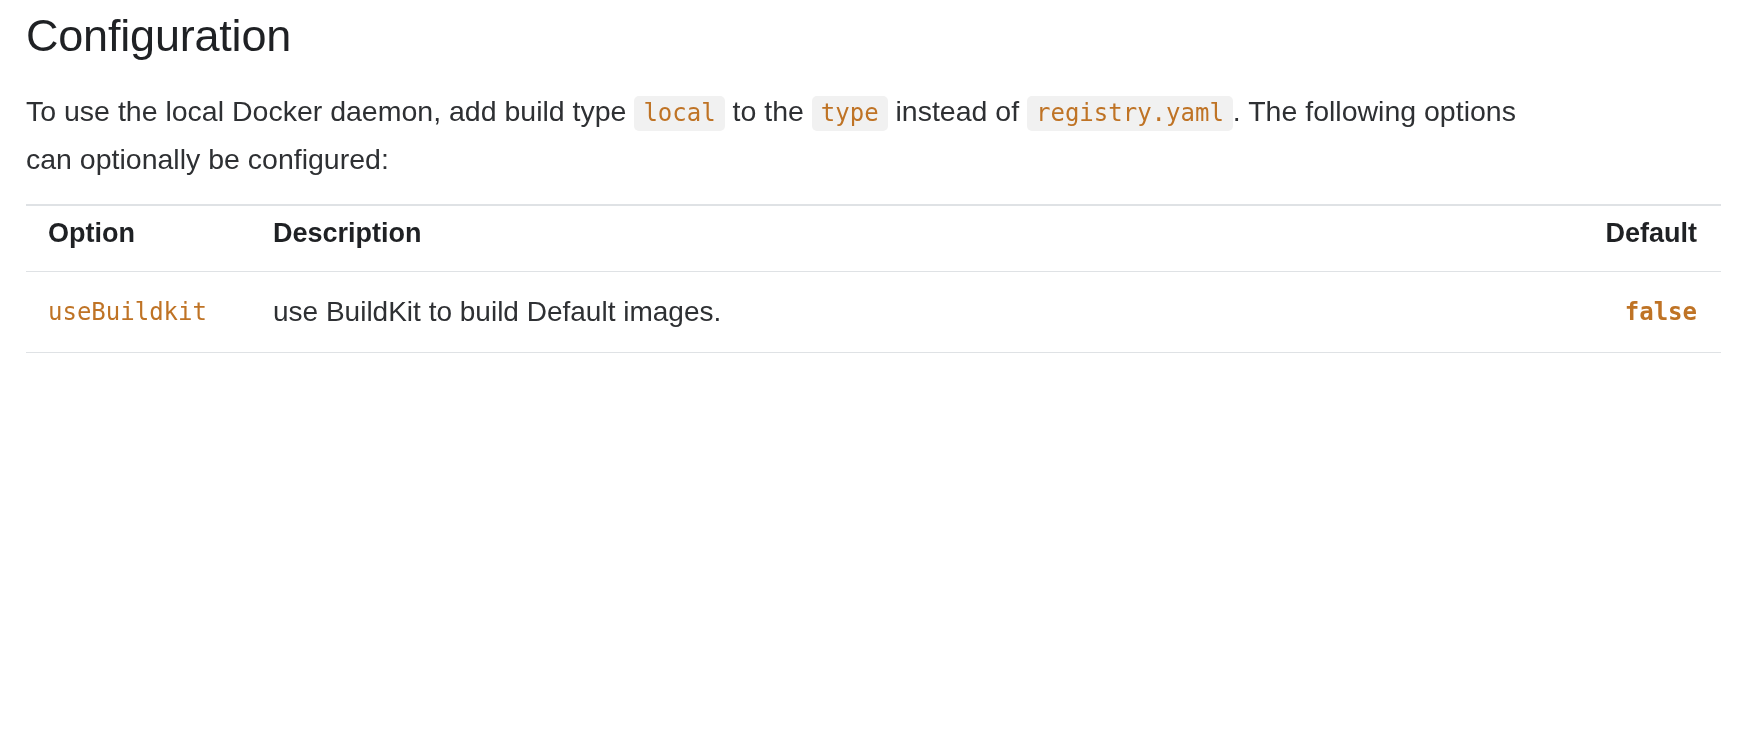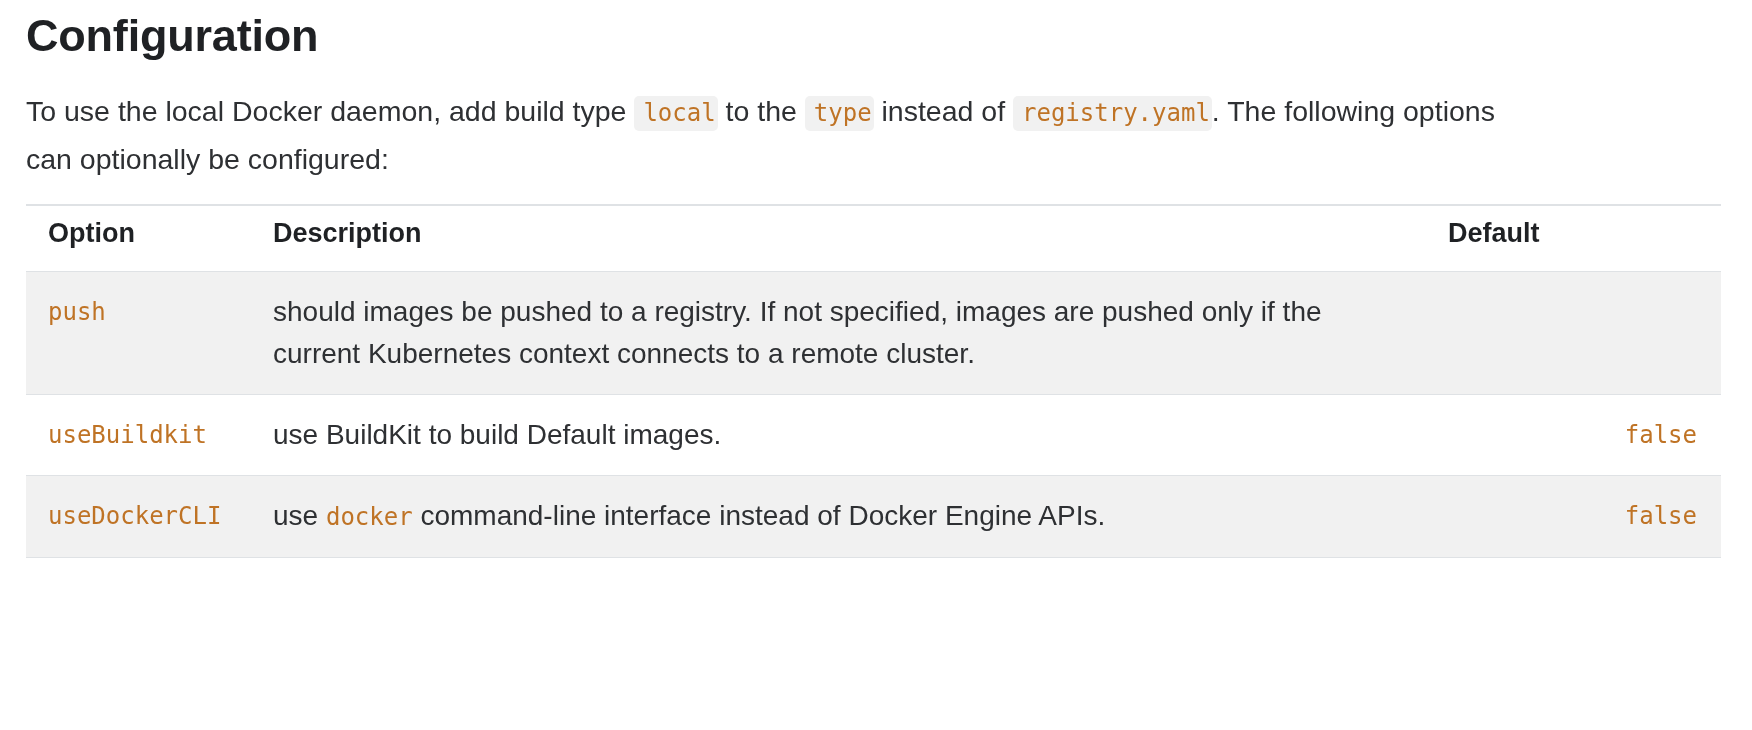--- a/index.html
+++ b/index.html
@@ -24,21 +24,21 @@
   }
   .content {
     margin-left: 26px;
     margin-right: 26px;
     padding-top: 10px;
   }
 
   
   .page-title {
     font-size: 45px;
-    font-weight: 700;
+    font-weight: 400;
     line-height: 1.15;
     letter-spacing: -0.2px;
     color: #1f2124;
     margin: 0 0 26px 0;
     padding: 0;
   }
 
   
   .intro {
     font-size: 28.5px;
@@ -47,21 +47,21 @@
     margin: 0 0 22px 0;
     max-width: 1500px;
     font-weight: 400;
   }
   code.chip {
     font-family: "DejaVu Sans Mono", "Liberation Mono", monospace;
     font-size: 24px;
     color: #bf7325;
     background: #f1f1f1;
     border-radius: 5px;
-    padding: 3px 2px 4px 9px;
+    padding: 3px 9px 4px 9px;
     white-space: nowrap;
     letter-spacing: 0px;
   }
   code.bare {
     font-family: "DejaVu Sans Mono", "Liberation Mono", monospace;
     font-size: 24px;
     color: #bf7325;
     background: transparent;
     white-space: nowrap;
   }
@@ -80,21 +80,21 @@
 
   table.opts th {
     font-size: 27px;
     font-weight: 700;
     color: #1f2124;
     text-align: left;
     padding: 12px 18px 22px 22px;
     border-bottom: 1px solid #dfe2e5;
     vertical-align: bottom;
   }
-  table.opts th.def { padding-right: 24px; }
+  table.opts th.def { text-align: right; padding-right: 24px; }
 
   table.opts td {
     font-size: 28px;
     line-height: 42px;
     padding: 19px 18px 19px 22px;
     vertical-align: top;
     border-bottom: 1px solid #dfe2e5;
     color: #2e3033;
   }
   table.opts tbody tr.striped td { background: #f1f1f1; }
@@ -105,20 +105,21 @@
     white-space: nowrap;
     padding-left: 22px;
   }
   table.opts td.def {
     text-align: right;
     font-family: "DejaVu Sans Mono", "Liberation Mono", monospace;
     font-size: 24px;
     color: #bf7325;
     white-space: nowrap;
     padding-right: 24px;
+    font-weight: bold;
   }
   table.opts td.desc { padding-left: 22px; }
 </style>
 </head>
 <body>
 
 <div class="page">
   <div class="content">
 
     <h1 class="page-title">Configuration</h1>
@@ -138,37 +139,25 @@
       </colgroup>
       <thead>
         <tr>
           <th class="opt-h">Option</th>
           <th class="desc-h">Description</th>
           <th class="def">Default</th>
         </tr>
       </thead>
       <tbody>
 
-        <tr class="striped">
-          <td class="opt">push</td>
-          <td class="desc">should images be pushed to a registry. If not specified, images are pushed only if the current Kubernetes context connects to a remote cluster.</td>
-          <td class="def"></td>
-        </tr>
 
         <tr>
           <td class="opt">useBuildkit</td>
           <td class="desc">use BuildKit to build Default images.</td>
           <td class="def">false</td>
         </tr>
 
-        <tr class="striped">
-          <td class="opt">useDockerCLI</td>
-          <td class="desc"><span>use</span>
-            <code class="bare">docker</code>
-            <span>command-line interface instead of Docker Engine APIs.</span></td>
-          <td class="def">false</td>
-        </tr>
 
       </tbody>
     </table>
 
   </div>
 </div>
 
 </body></html>

